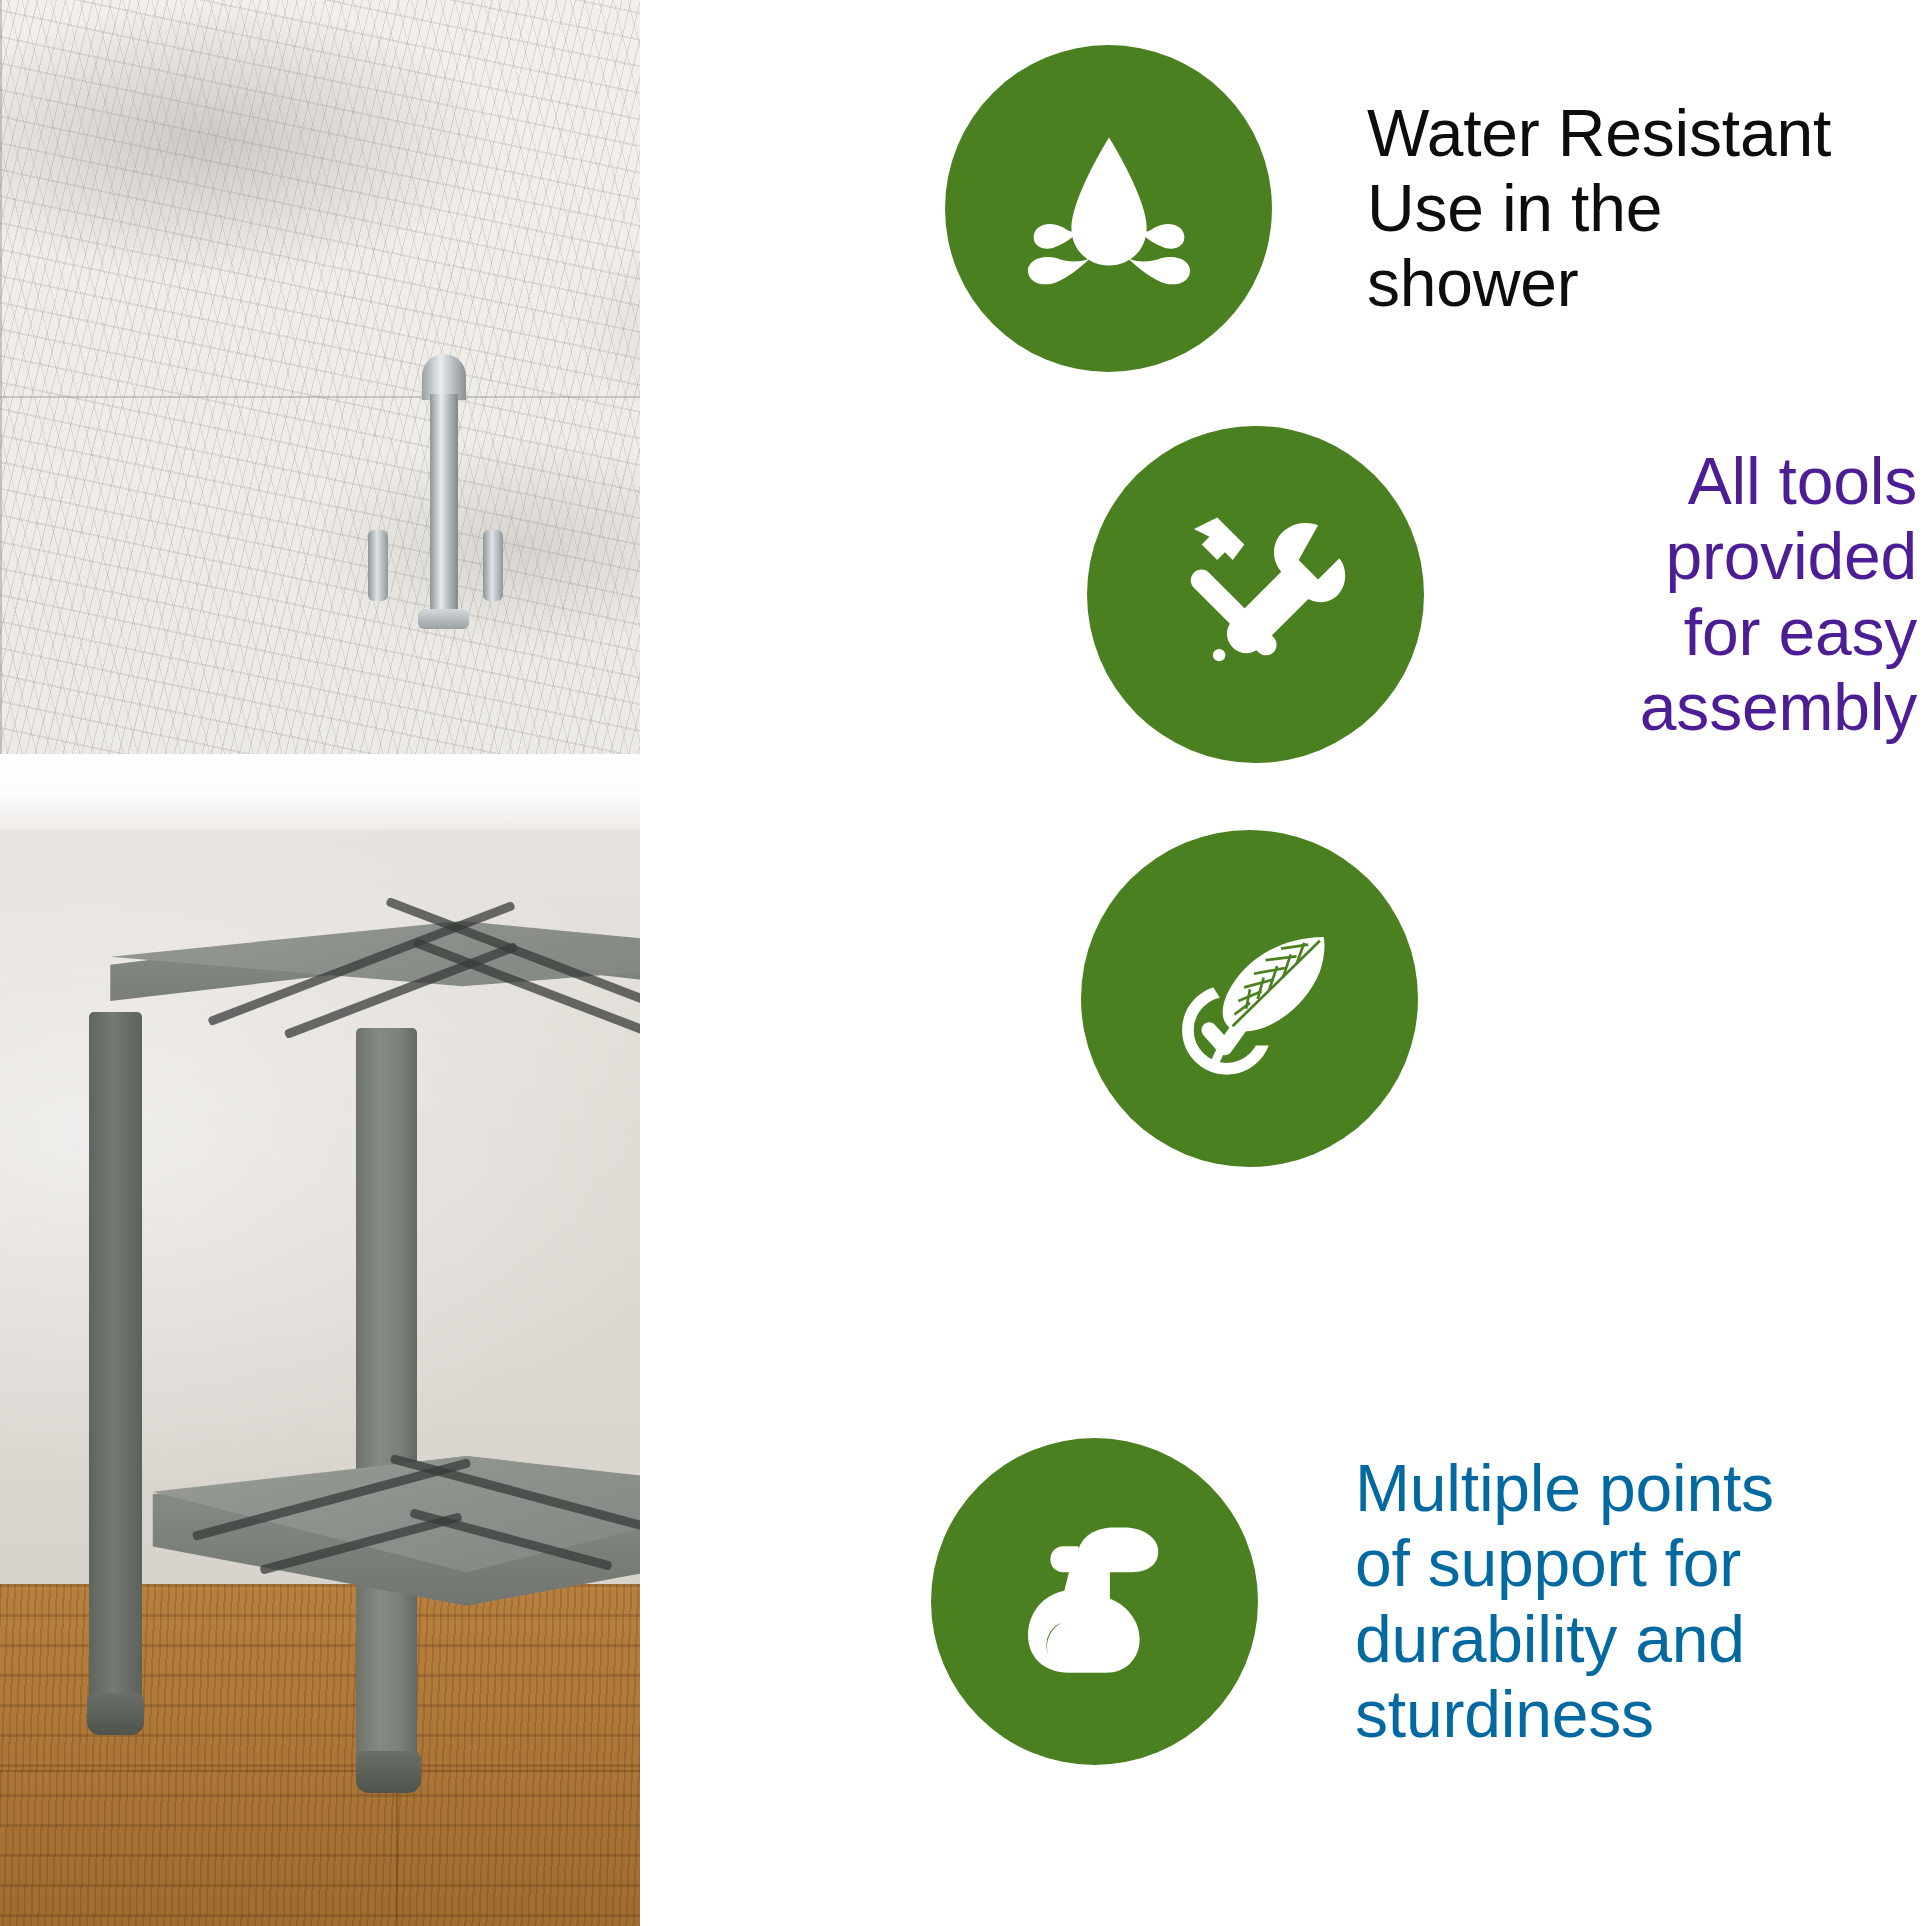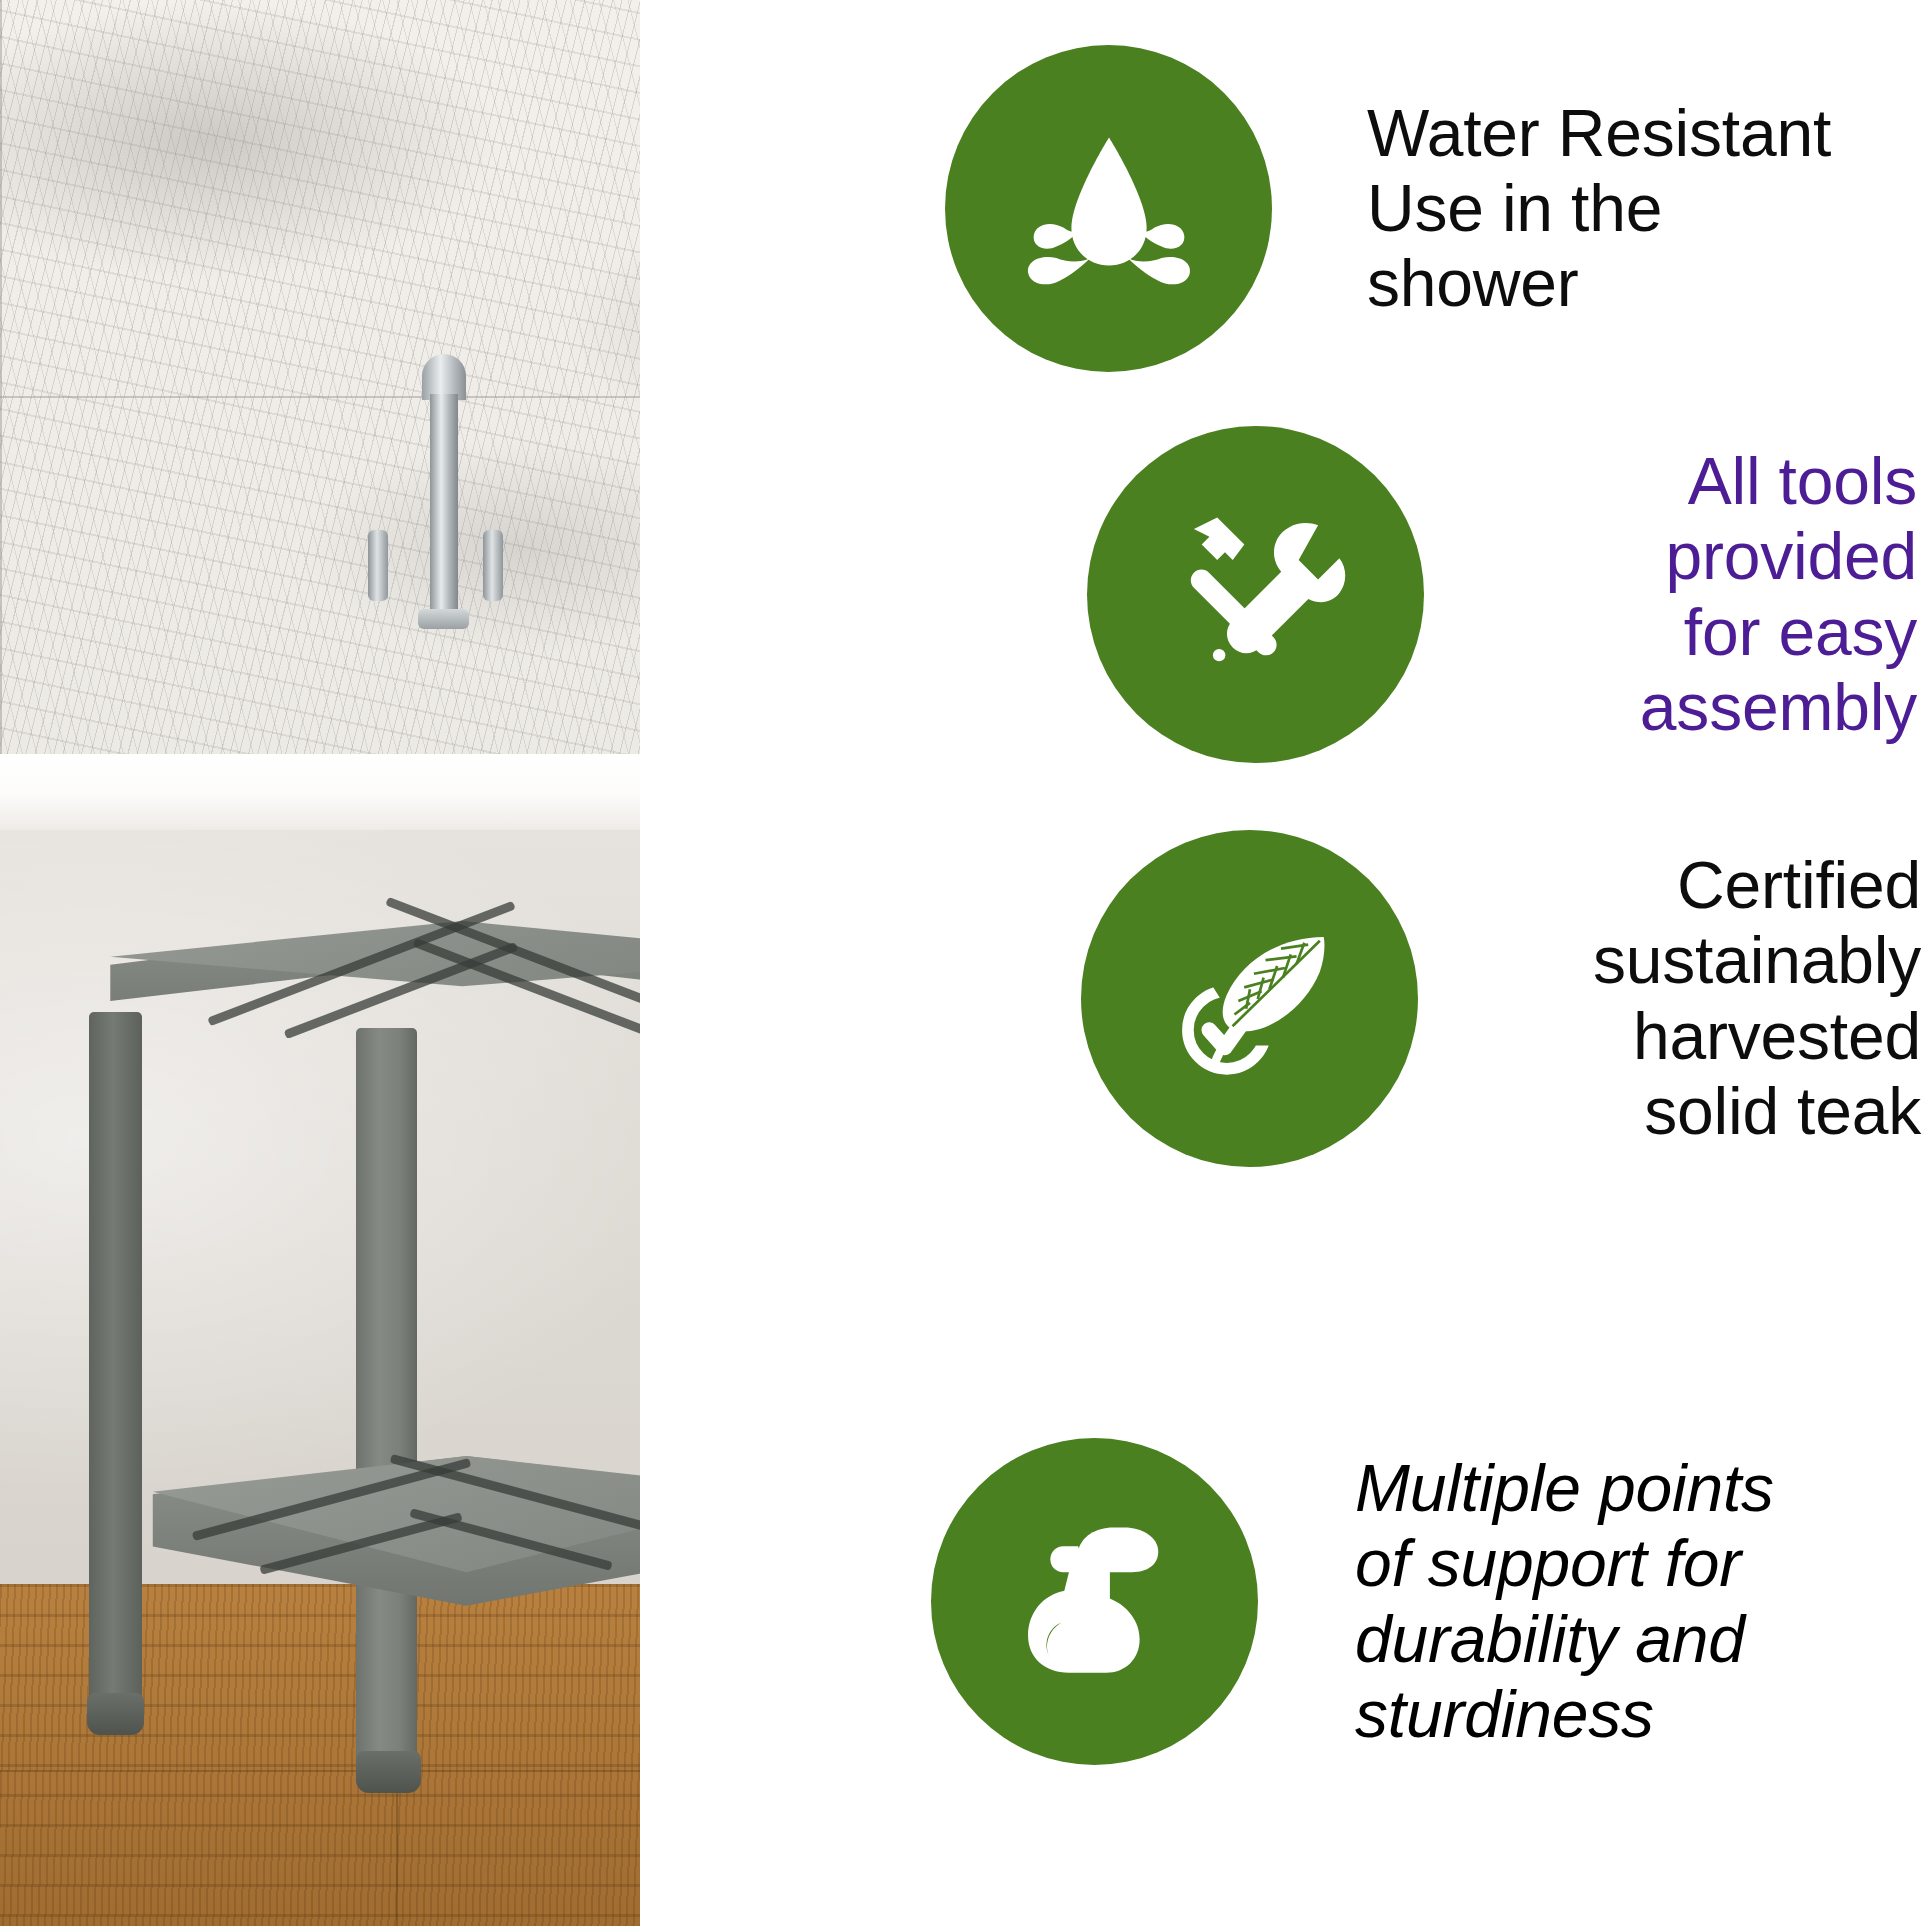--- a/index.html
+++ b/index.html
@@ -254,42 +254,38 @@
             <path d="M50 52 L42 58"></path>
           <path d="M78 21 L74 32"></path>
             <path d="M71 27 L67 39"></path>
           <path d="M64 33 L60 45"></path>
             <path d="M57 39 L54 50"></path>
           <path d="M50 45 L48 55"></path>
         </g>
         <path fill="#ffffff" d="M42 64 C36 70 32 76 30 82 L34 84 C36 78 40 72 45 67 Z"></path>
       </svg>
     </div>
-    <div class="ftext right" style="color: rgb(13, 13, 13); text-align: right;">Certified
-sustainably
-harvested
-solid teak</div>
   </div>
 
   <div class="feature" id="f4">
     <div class="badge" style="background:#4A8020;">
       <svg width="186" height="186" viewBox="0 0 100 100">
         <g fill="#ffffff">
 
           <path d="M60 10 C50 10 43 15 41 22 C40 27 43 32 48 34 L70 34 C78 34 84 30 84 23 C84 15 75 10 66 10 Z"></path>
           <path d="M41 20 L33 20 C29 20 26 23 26 27 C26 31 29 34 33 34 L44 34 Z"></path>
 
           <path d="M44 30 L58 30 L58 48 C58 52 55 55 50 55 L40 55 C35 55 32 51 33 46 L36 34 Z"></path>
 
           <path d="M34 44 C22 46 14 56 14 68 C14 80 23 88 36 88 L56 88 C66 88 74 81 74 70 C74 58 64 48 50 46 C44 45 39 43 34 44 Z"></path>
 
         </g>
         <path fill="#4A8020" d="M30 62 C24 66 22 74 26 80 C22 74 25 65 32 61 Z"></path>
       </svg>
     </div>
-    <div class="ftext left" style="color: #000000; text-align: left; font-style: italic;">Multiple points
+    <div class="ftext left" style="color: #0369a1; text-align: left;">Multiple points
 of support for
 durability and
 sturdiness</div>
   </div>
 
 </div>
 
 
 </body></html>

